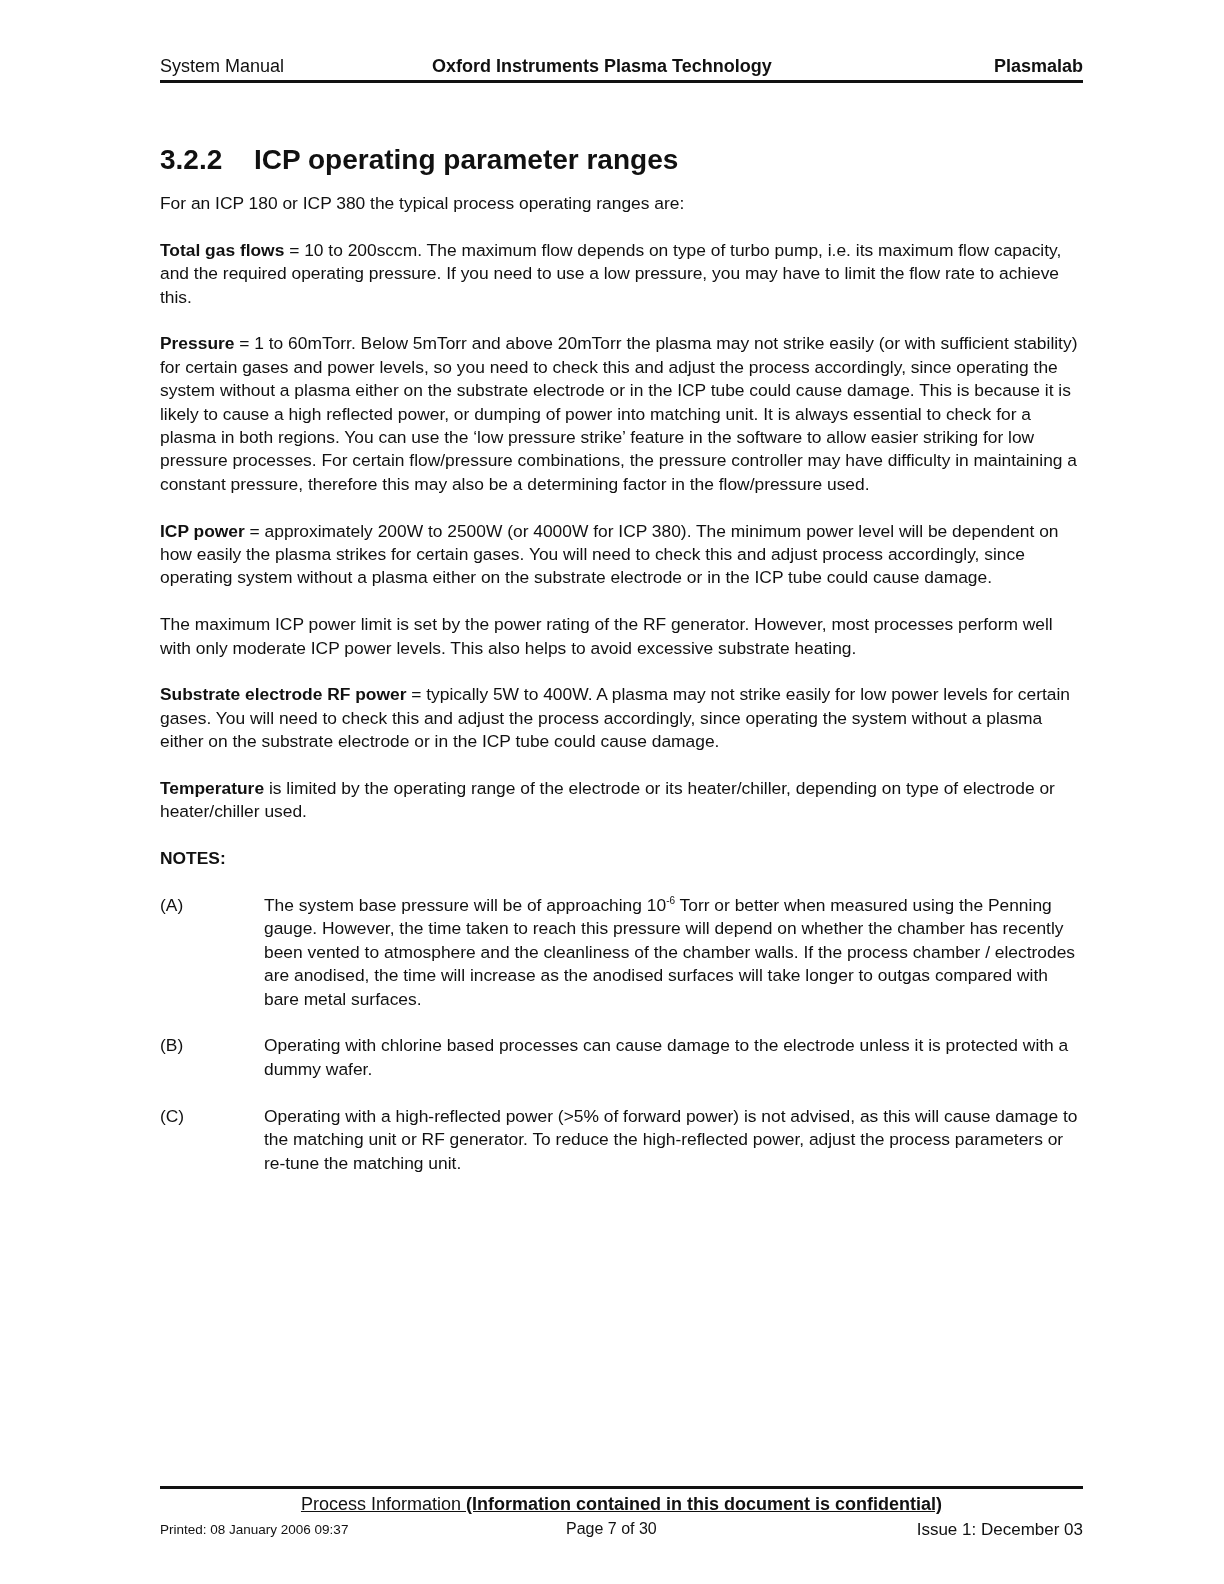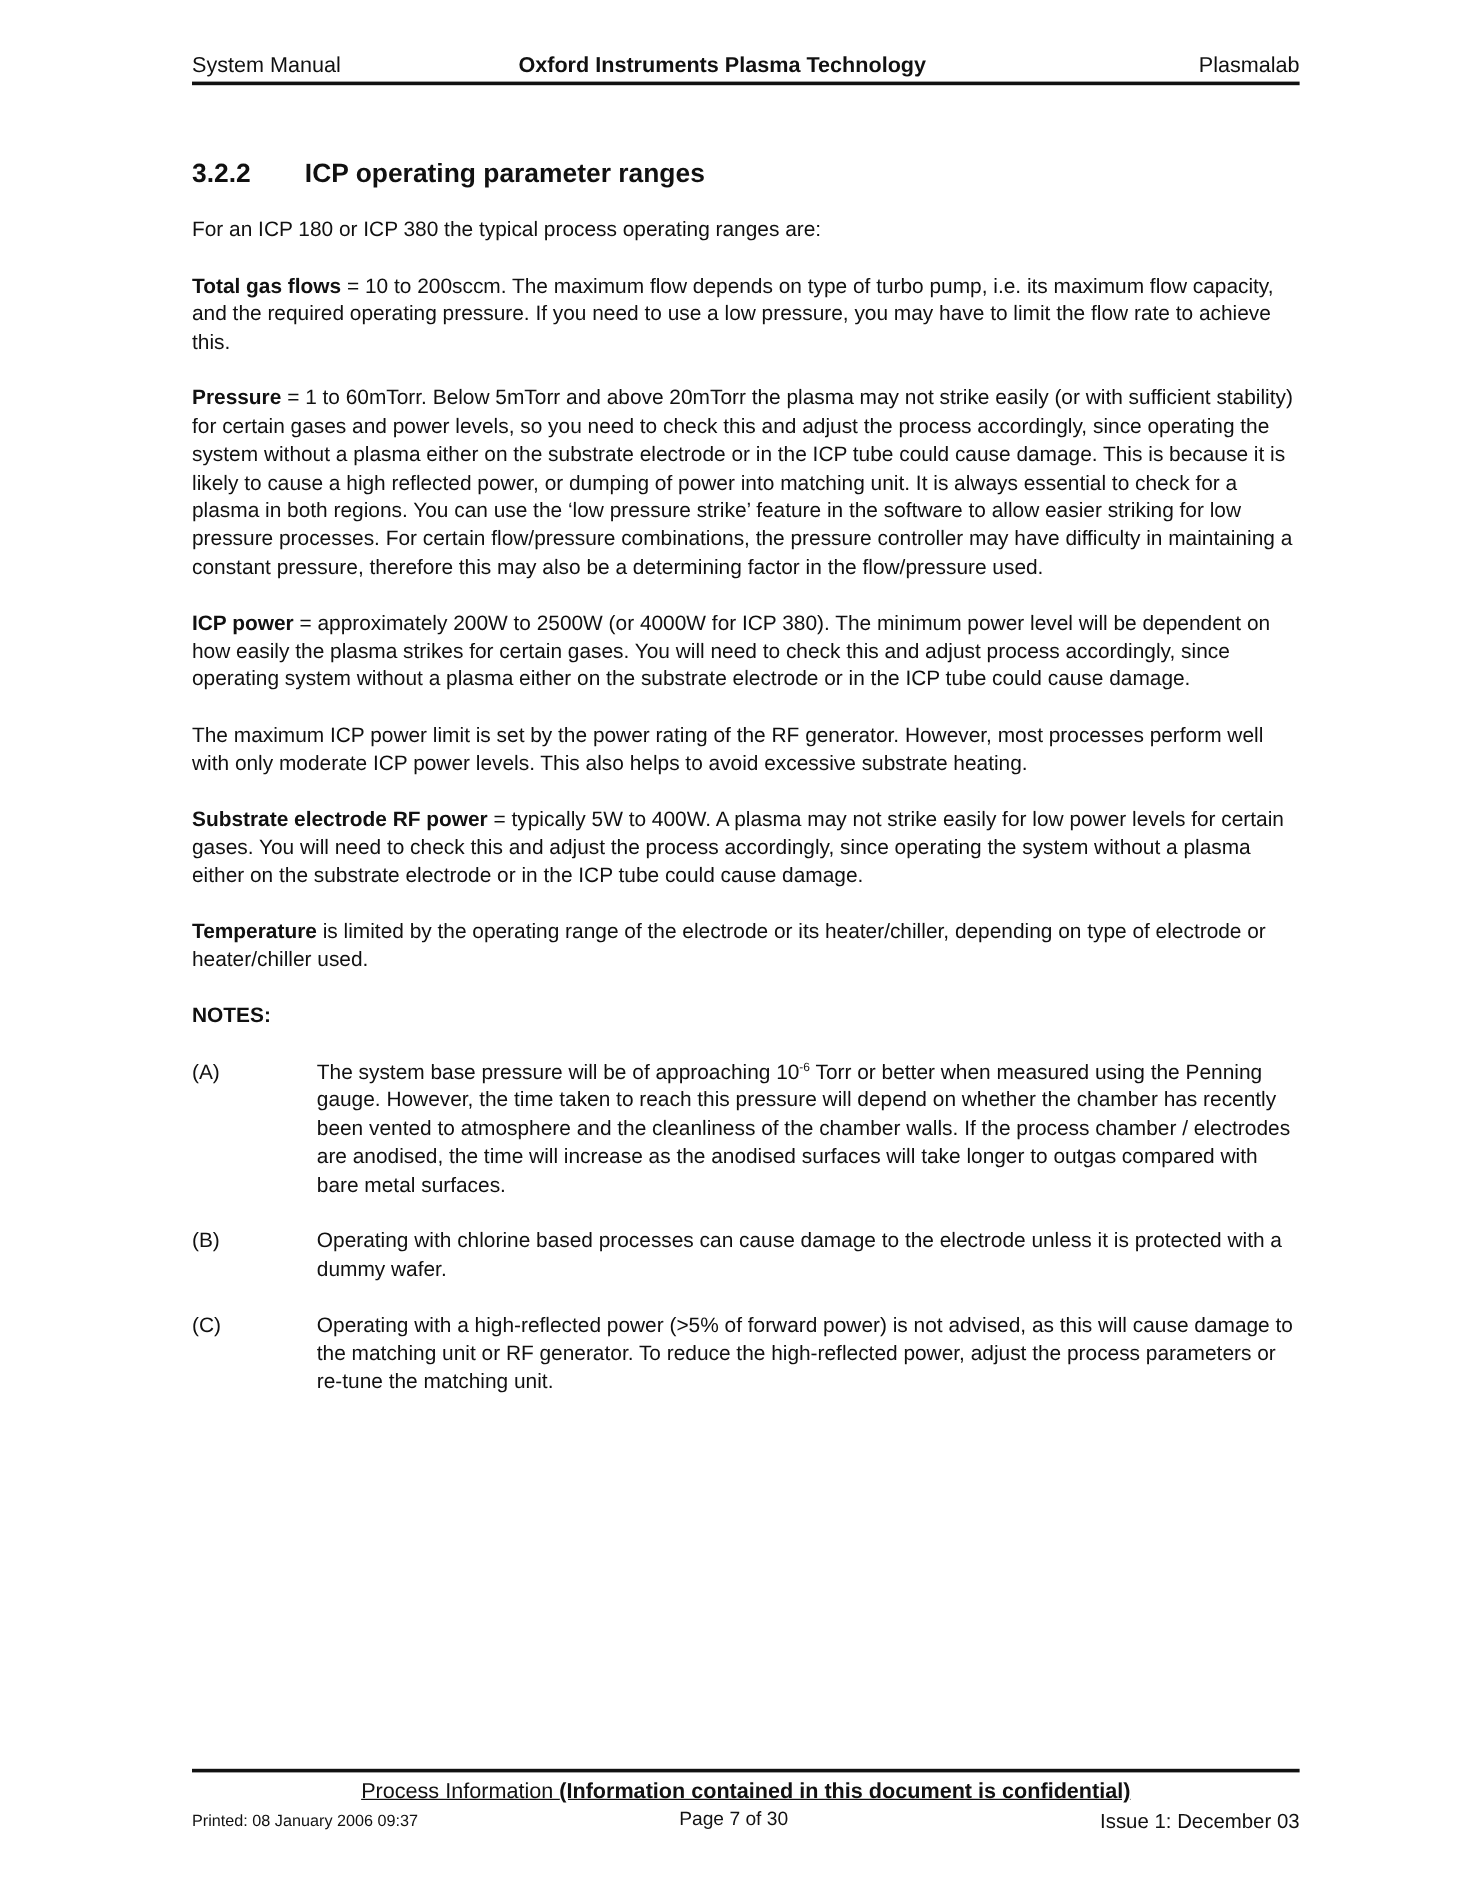--- a/index.html
+++ b/index.html
@@ -1,23 +1,23 @@
 <!DOCTYPE html>
 <html><head>
 <meta charset="utf-8">
 <style>
   html, body { margin: 0; padding: 0; background: #ffffff; }
   body { width: 1224px; height: 1584px; position: relative; color: #111; font-family: "Liberation Sans", sans-serif; }
-  .page { position: absolute; left: 160px; top: 0; width: 923px; height: 1114px; }
+  .page { position: absolute; left: 160px; top: 12px; width: 923px; height: 1114px; }
   .hdr { position: absolute; top: 44px; left: 0; width: 923px; height: 26px; font-size: 18px; }
   .hdr .l { position: absolute; left: 0; top: 0; }
   .hdr .c { position: absolute; left: 272px; top: 0; font-weight: bold; }
-  .hdr .r { position: absolute; right: 0; top: 0; font-weight: normal; }
+  .hdr .r { position: absolute; right: 0; top: 0; font-weight: bold; }
   .hrule { position: absolute; left: 0; width: 923px; height: 3px; background: #111; }
-  .sec { position: absolute; top: 132px; left: 0; font-size: 22px; font-weight: bold; }
+  .sec { position: absolute; top: 132px; left: 0; font-size: 28px; font-weight: bold; }
   .sec .num { display: inline-block; width: 94px; }
   .body { position: absolute; left: 0; top: 180px; width: 923px; font-size: 17.4px; line-height: 23.4px; }
   .body p { margin: 0 0 23.4px 0; }
   .b { font-weight: bold; }
   .notes-h { font-weight: bold; margin: 0 0 23.4px 0; }
   .note { display: flex; margin-bottom: 23.4px; }
   .note .lbl { width: 67px; flex: none; }
   .note .txt { flex: 1; margin-left: 37px; }
   sup { font-size: 10px; line-height: 0; }
   .ftr1 { position: absolute; top: 1482px; left: 0; width: 923px; text-align: center; font-size: 18px; text-decoration: underline; }

